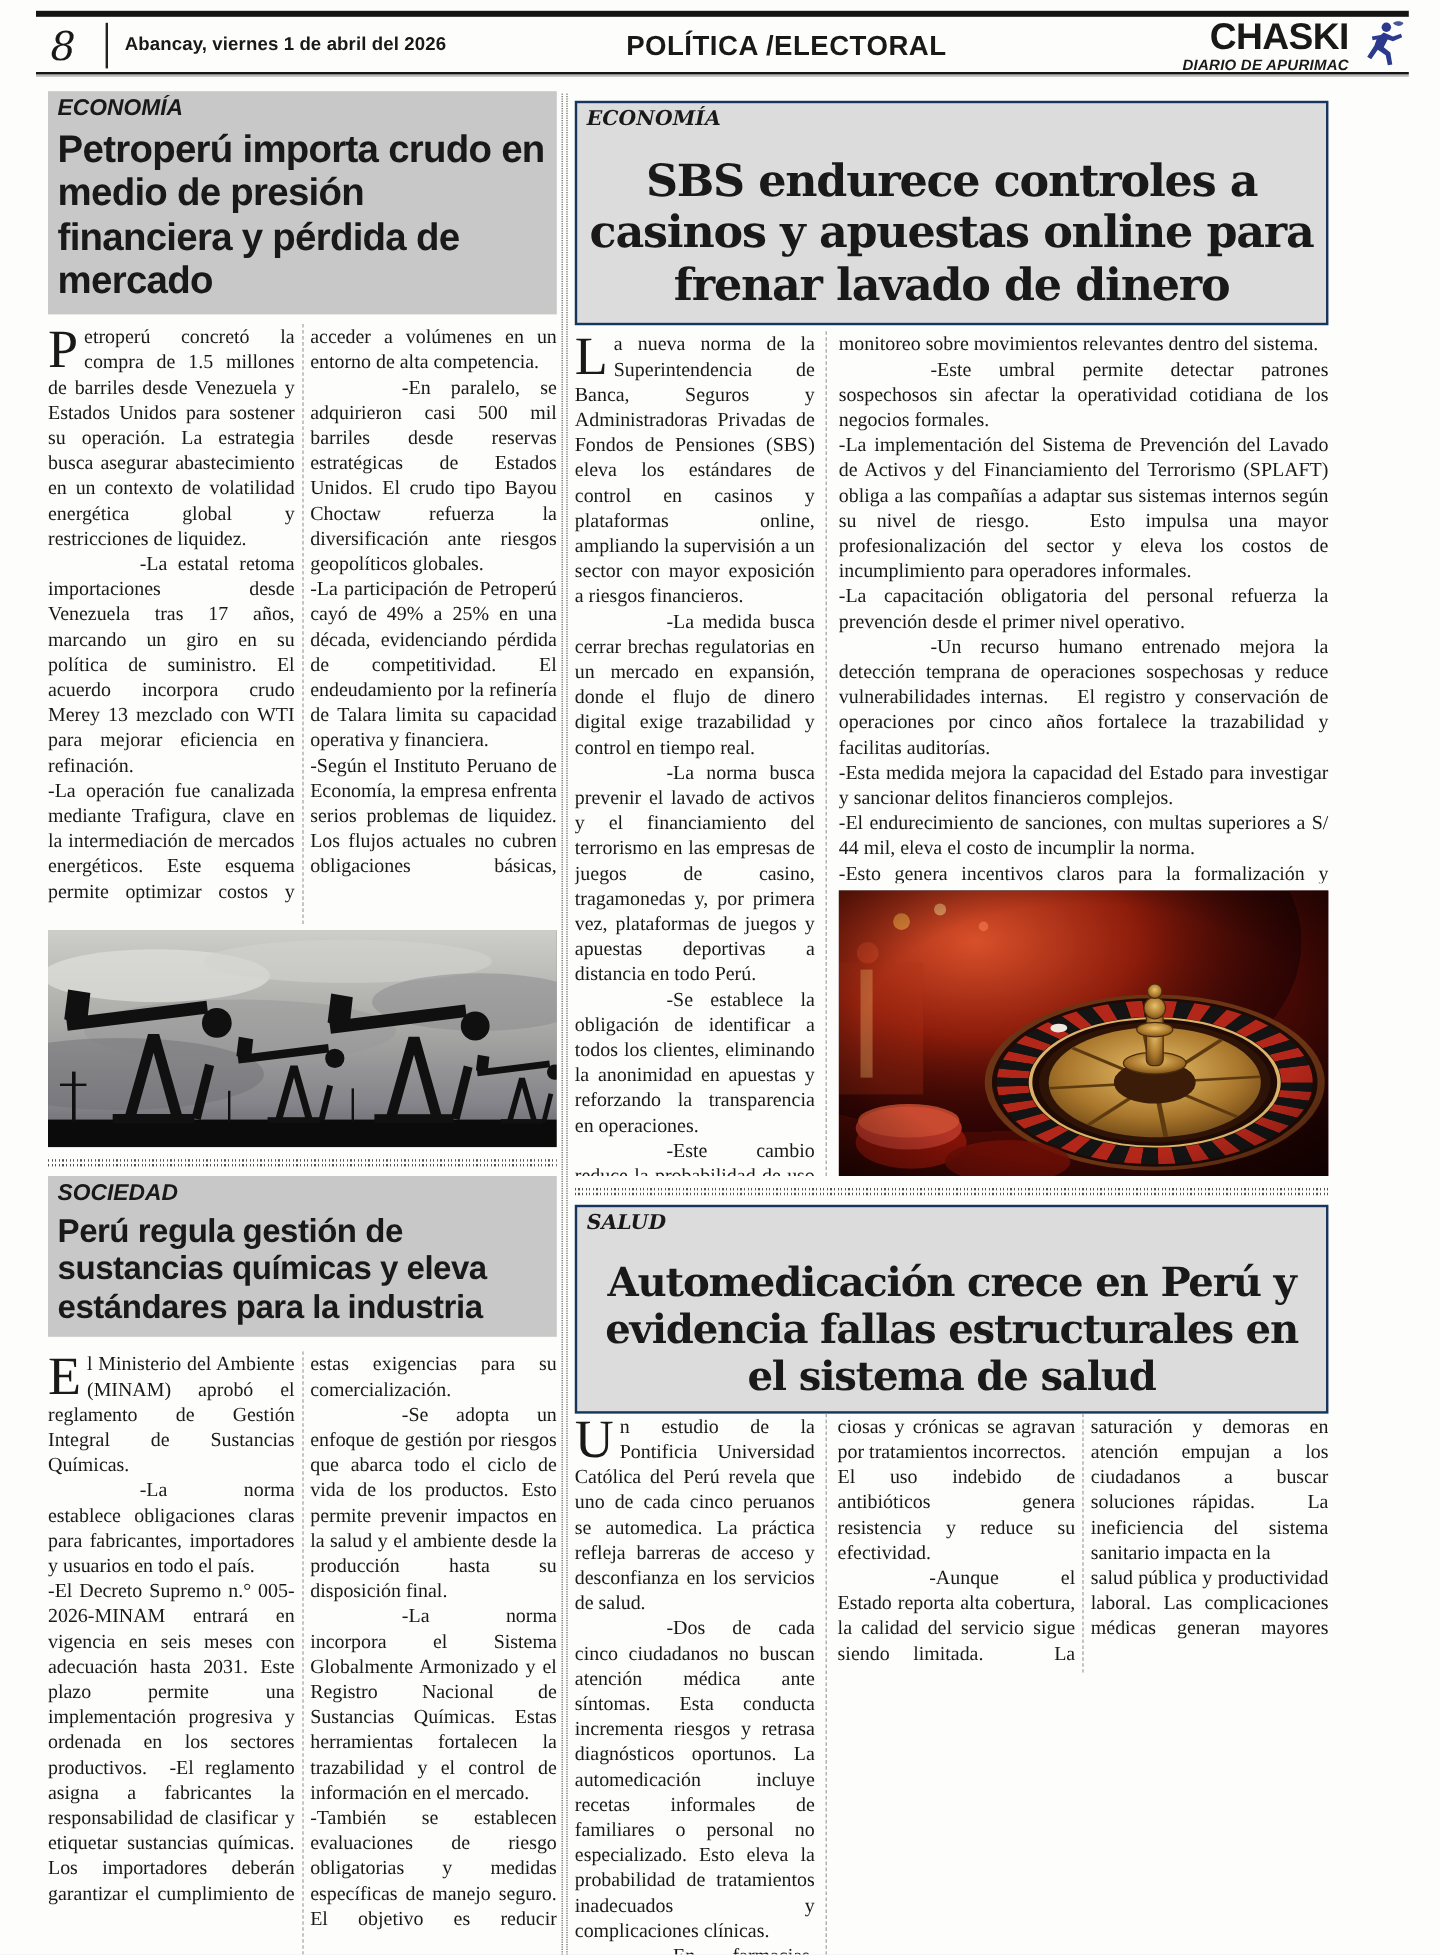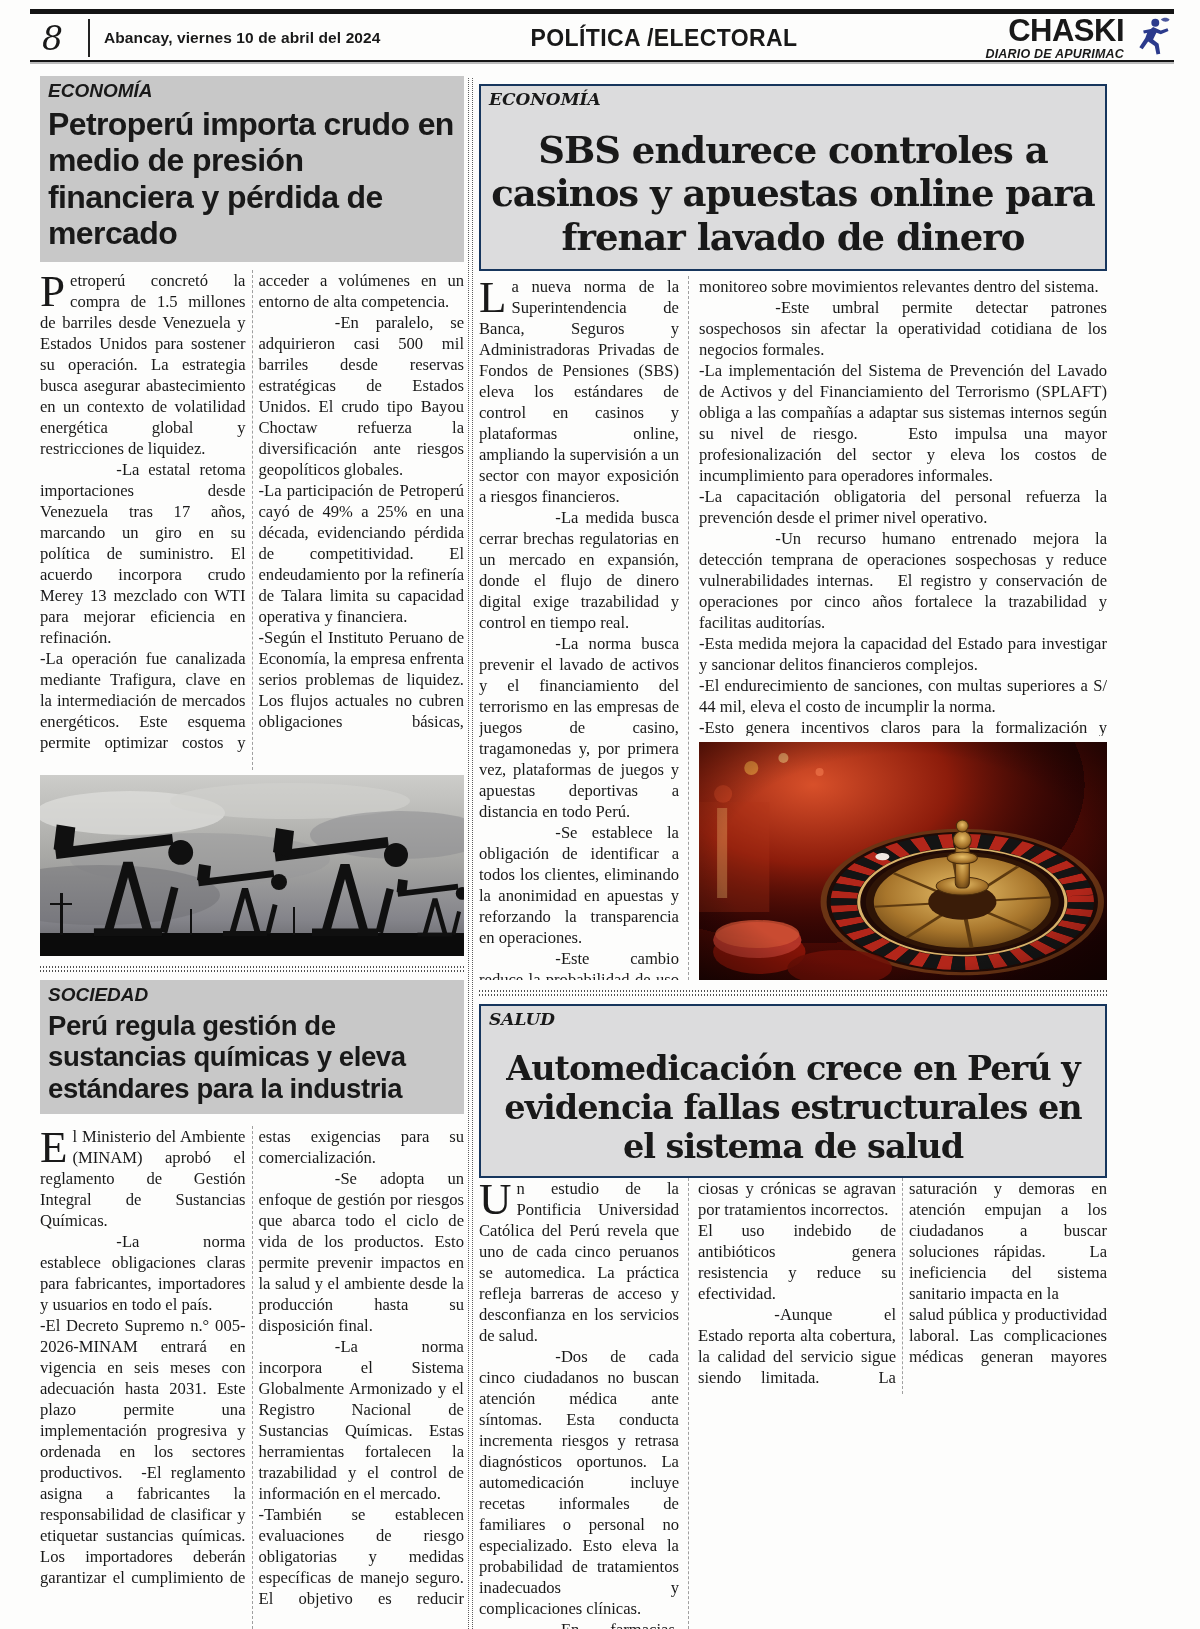--- a/index.html
+++ b/index.html
@@ -66,21 +66,21 @@
 </style>
 </head>
 <body>
 
 <div class="page">
 
   <div class="hdr-rule-top"></div>
   <div class="hdr-row">
     <div class="pagenum">8</div>
     <div class="hdr-vline"></div>
-    <div class="dateline">Abancay, viernes 10 de abril del 2024</div>
+    <div class="dateline">Abancay, viernes 1 de abril del 2026</div>
     <div class="section-title">POLÍTICA /ELECTORAL</div>
     <div class="masthead">
       <div class="masthead-txt">
         <div class="masthead-name">CHASKI</div>
         <div class="masthead-sub">DIARIO DE APURIMAC</div>
       </div>
       <span style="width:44px;height:44px;display:block;">
         <svg viewBox="0 0 40 40">
           <g fill="#2b3a8c">
             <circle cx="23" cy="7" r="3.6"></circle>

